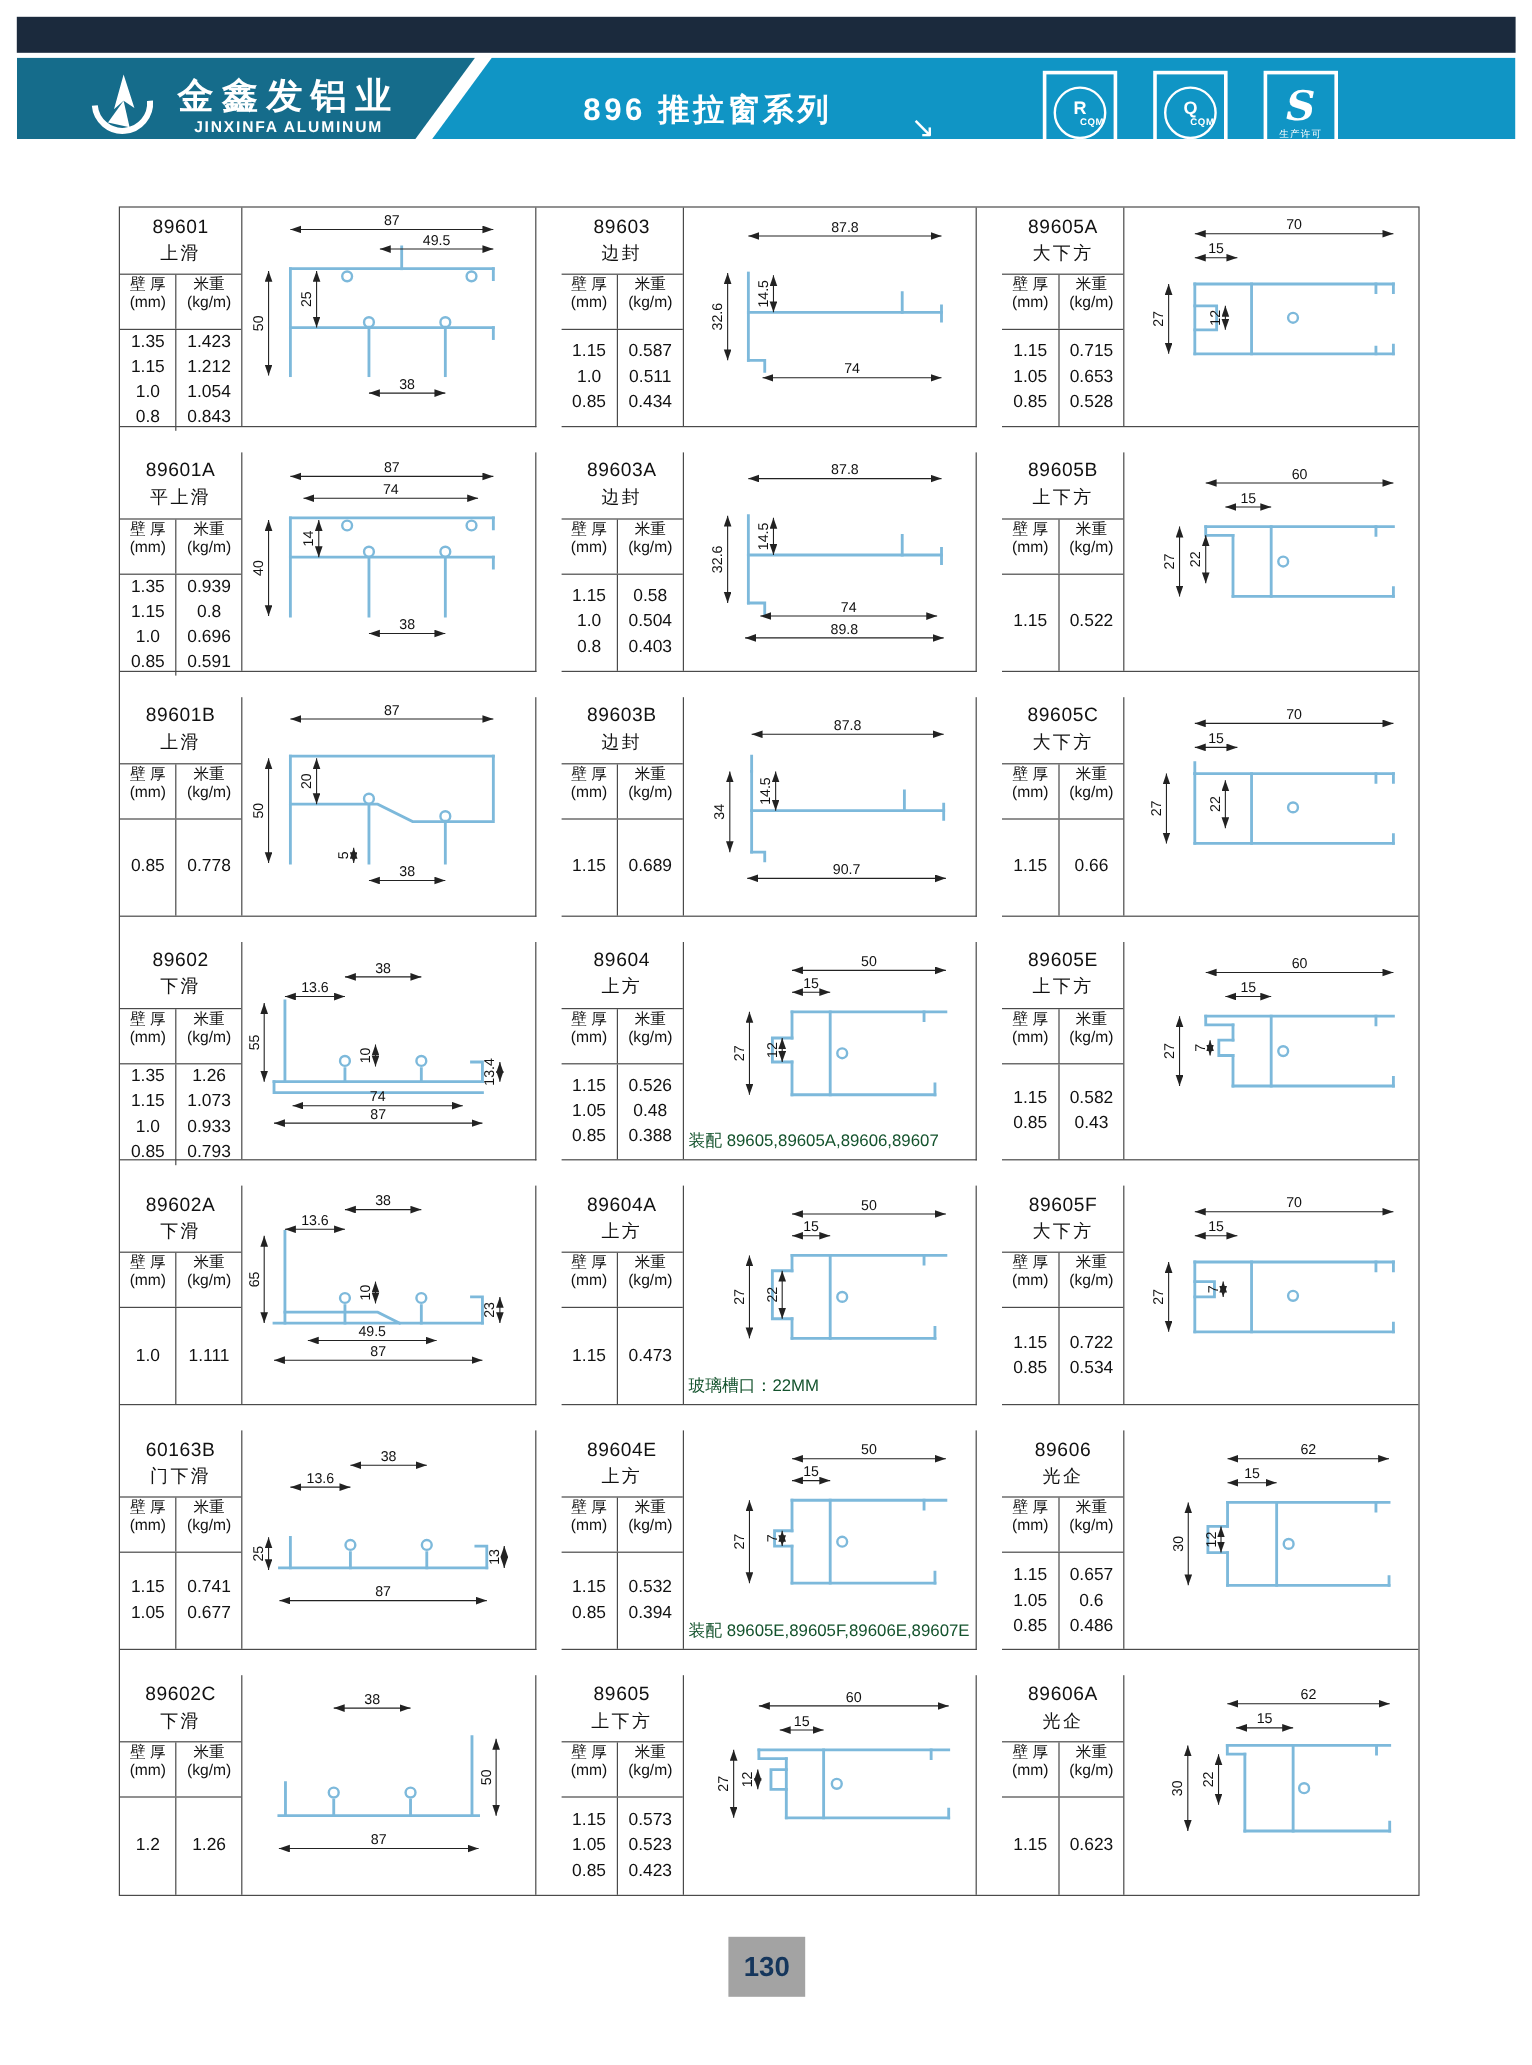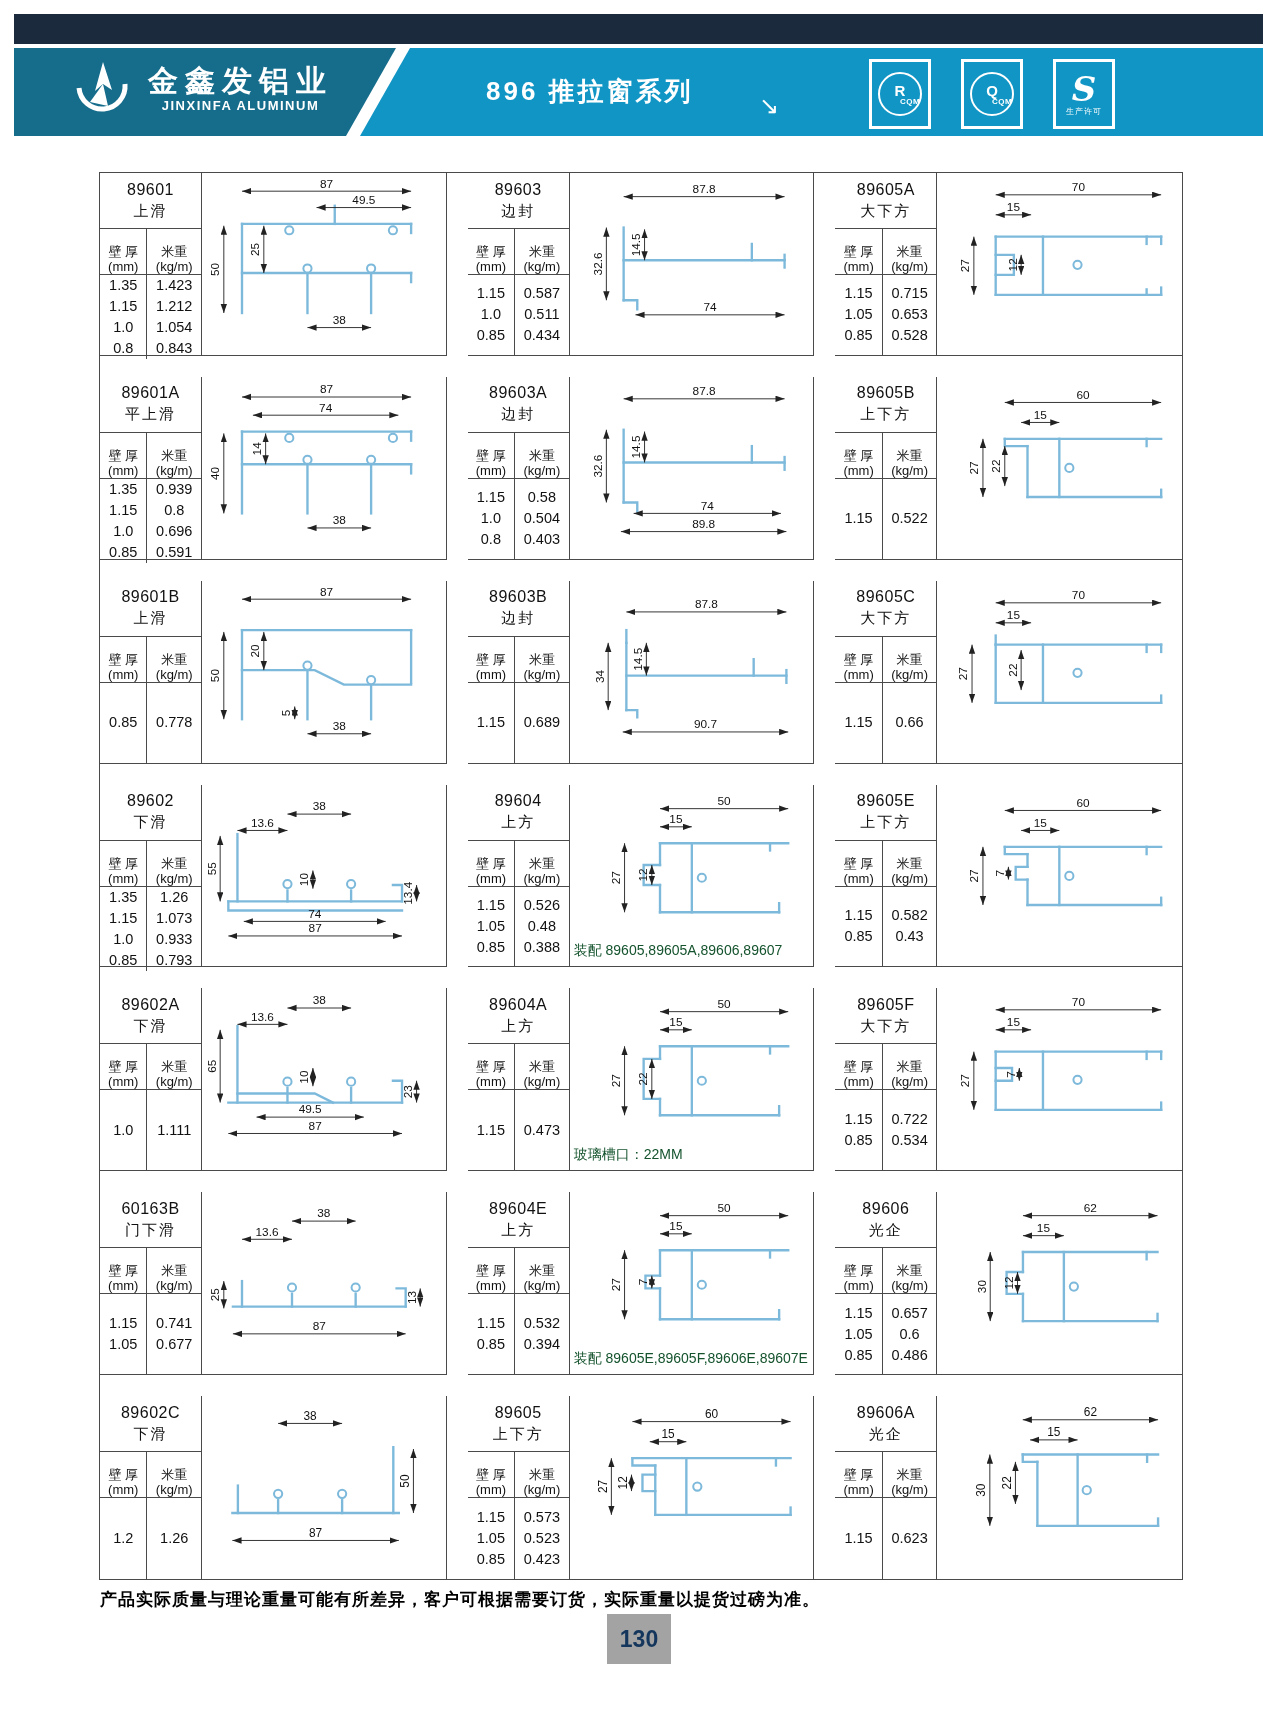--- a/index.html
+++ b/index.html
@@ -1,20 +1,20 @@
 <!DOCTYPE html>
 <html><head>
 <meta charset="utf-8">
 <style>
   html,body{margin:0;padding:0;background:#e8e8e8;}
   .page{position:relative;width:1277px;height:1721px;background:#fff;margin:0 auto;
         font-family:"Liberation Sans","DejaVu Sans",sans-serif;color:#111;overflow:hidden;}
   
   .topbar{position:absolute;left:14px;right:14px;top:14px;height:30px;background:#1b2a3d;}
-  .band{position:absolute;left:14px;right:14px;top:48px;height:88px;}
+  .band{position:absolute;left:14px;right:14px;top:48px;height:68px;}
   .band-left{position:absolute;left:0;top:0;bottom:0;width:382px;background:#156c8b;
              clip-path:polygon(0 0,100% 0,calc(100% - 50px) 100%,0 100%);}
   .band-right{position:absolute;left:344px;right:0;top:0;bottom:0;background:#1095c5;
               clip-path:polygon(52px 0,100% 0,100% 100%,2px 100%);}
   .logo{position:absolute;left:56px;top:10px;display:flex;align-items:center;gap:14px;z-index:2;}
   .logo svg{width:64px;height:64px;}
   .brand-cn{color:#fff;font-size:30px;font-weight:bold;letter-spacing:7px;line-height:32px;}
   .brand-en{color:#fff;font-size:13px;font-weight:bold;letter-spacing:1.5px;line-height:18px;text-align:center;}
   .series-title{position:absolute;left:472px;top:26px;color:#fff;font-size:26px;
                 font-weight:bold;letter-spacing:3px;z-index:2;}
@@ -36,21 +36,21 @@
   .cell{border-right:1px solid #4a4a4a;border-bottom:1px solid #4a4a4a;
         display:grid;grid-template-columns:102px 1fr;min-height:0;min-width:0;}
   .cell:nth-child(3n){border-right:none;}
   .cell:nth-child(n+19){border-bottom:none;}
   .info{border-right:1px solid #4a4a4a;display:grid;grid-template-rows:56px 46px 1fr;min-height:0;}
   .codeblk{border-bottom:1px solid #4a4a4a;display:flex;flex-direction:column;
            align-items:center;justify-content:center;gap:3px;}
   .code{font-size:16px;letter-spacing:.5px;}
   .pname{font-size:15px;letter-spacing:2px;}
   .shead{border-bottom:1px solid #4a4a4a;display:grid;grid-template-columns:47% 53%;}
-  .sh{display:flex;flex-direction:column;align-items:center;justify-content:flex-end;
+  .sh{display:flex;flex-direction:column;align-items:center;justify-content:flex-start;
       font-size:13px;line-height:15px;}
   .shead .c1{border-right:1px solid #4a4a4a;}
   .sbody{display:grid;grid-template-columns:47% 53%;min-height:0;}
   .scol{display:flex;flex-direction:column;align-items:center;justify-content:center;
         font-size:14.5px;line-height:21px;}
   .sbody .c1{border-right:1px solid #4a4a4a;}
   .draw{position:relative;min-width:0;min-height:0;}
   .draw svg{position:absolute;inset:0;width:100%;height:100%;}
   .note{position:absolute;left:4px;bottom:6px;font-size:14px;white-space:nowrap;color:#14532d;z-index:2;}
   .note:empty{display:none;}
@@ -1180,16 +1180,15 @@
             <line class="dl" x1="54" y1="64" x2="54" y2="142" marker-start="url(#mA)" marker-end="url(#mB)"></line>
             <text class="dt" text-anchor="middle" transform="translate(49,103) rotate(-90)">30</text>
             <line class="dl" x1="82" y1="72" x2="82" y2="118" marker-start="url(#mA)" marker-end="url(#mB)"></line>
             <text class="dt" text-anchor="middle" transform="translate(77,95) rotate(-90)">22</text>
           </svg>
 
     </div>
   </div>
     </div>
 
-  <div class="footnote">产品实际质量与理论重量可能有所差异，客户可根据需要订货，实际重量以提货过磅为准。</div>
   <div class="pagebadge">130</div>
 
 </div>
 
 </body></html>

